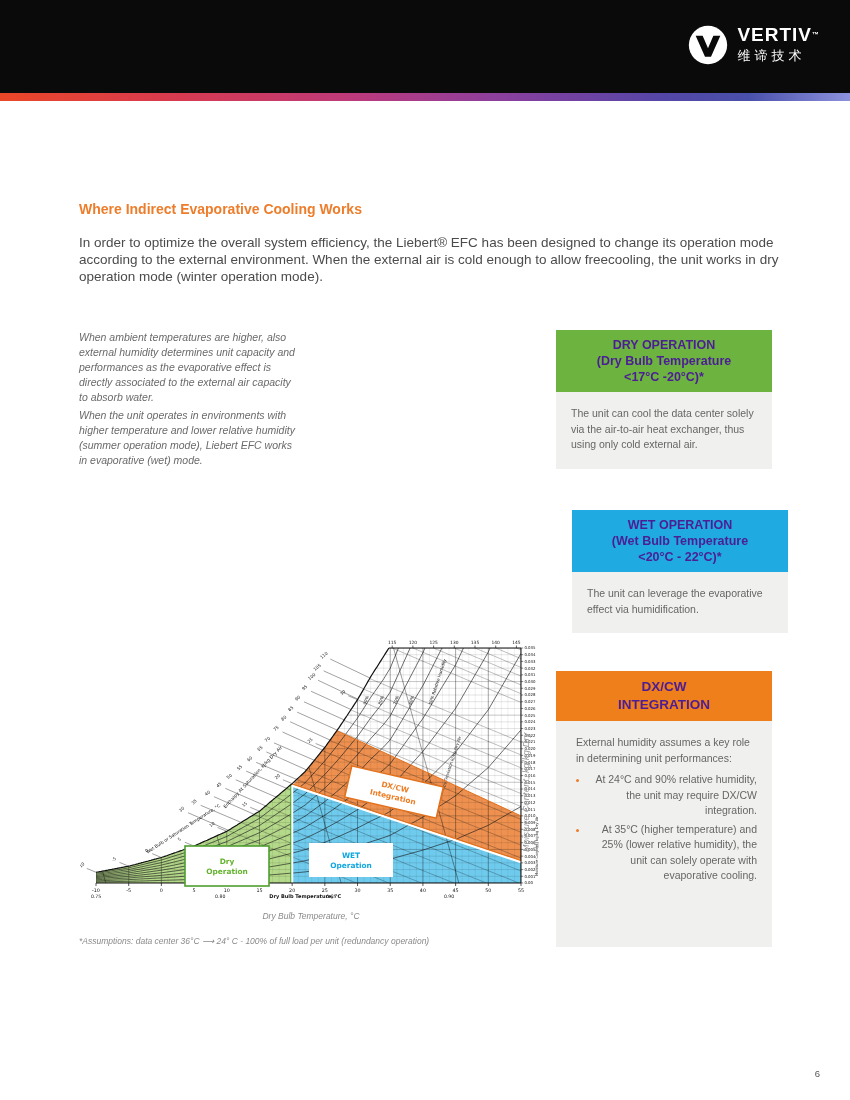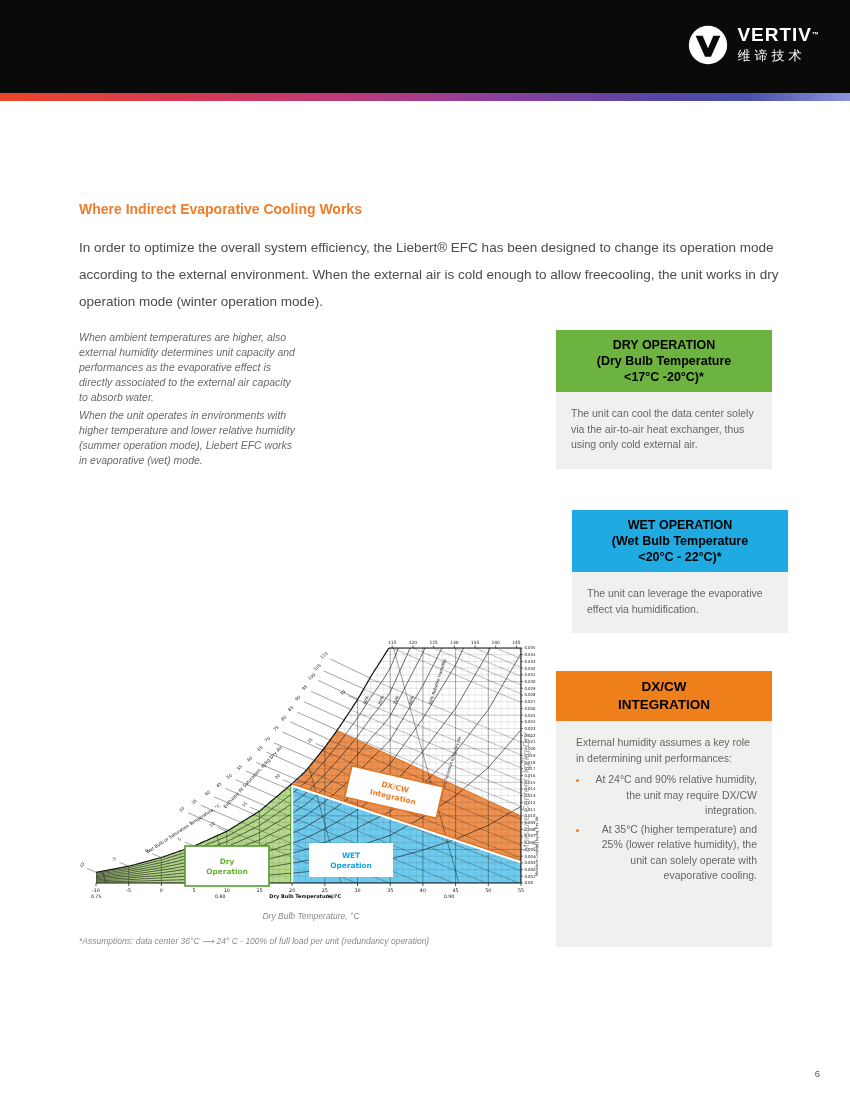--- a/index.html
+++ b/index.html
@@ -11,29 +11,29 @@
   .gradbar{position:absolute;top:93px;left:0;width:100%;height:8px;
     background:linear-gradient(90deg,#ea4728 0%,#d83a4e 20%,#bc3a7c 42%,#8d3f9d 58%,#5446a7 78%,#4950ab 88%,#8d92dc 100%);}
   .brand{position:absolute;top:25px;right:30px;display:flex;align-items:center;gap:9px;}
   .brand-emblem{width:40px;height:40px;}
   .wordmark{color:#fff;font-weight:bold;font-size:19px;letter-spacing:1px;line-height:19px;}
   .tm{font-size:7px;vertical-align:top;}
   .brand-cn{color:#fff;font-size:13px;letter-spacing:4px;margin-top:3px;}
 
   
   .heading{position:absolute;left:79px;top:201px;color:#ed7d2b;font-size:14px;font-weight:bold;}
-  .intro{position:absolute;left:79px;top:234px;width:702px;font-size:13.5px;line-height:27px;color:#4b4b4b;}
+  .intro{position:absolute;left:79px;top:234px;width:702px;font-size:13.5px;line-height:17px;color:#4b4b4b;}
   .bodycol{position:absolute;top:330px;font-size:10.5px;line-height:15px;color:#6a6a6a;}
   .col1{left:79px;width:216px;}
   .col2{left:318px;width:222px;}
   .bodycol p{margin:0 0 3px 0;font-style:italic;}
 
   
   .card{position:absolute;left:556px;width:216px;}
-  .card-header{color:#000000;font-weight:bold;text-align:center;font-size:12.5px;line-height:16px;
+  .card-header{color:#4c1d95;font-weight:bold;text-align:center;font-size:12.5px;line-height:16px;
                padding:7px 6px;white-space:pre-line;}
   .card-body{background:#f0f0ee;color:#666;font-size:10.5px;line-height:15.5px;padding:14px 15px 16px 15px;}
   .card-dry{top:330px;}  .card-dry .card-header{background:#6cb33f;}
   .card-wet{top:510px;padding-left:16px;}  .card-wet .card-header{background:#1fabe2;}
   .card-dxcw{top:671px;} .card-dxcw .card-header{background:#ef7f1b;font-size:13.5px;line-height:18px;}
   .card-dxcw .card-body{min-height:196px;padding-left:20px;}
   .card-bullets{margin:6px 0 0 0;padding-left:13px;}
   .card-bullets li{margin-bottom:3px;text-align:right;}
   .card-bullets li::marker{color:#ed7c2b;}
 

